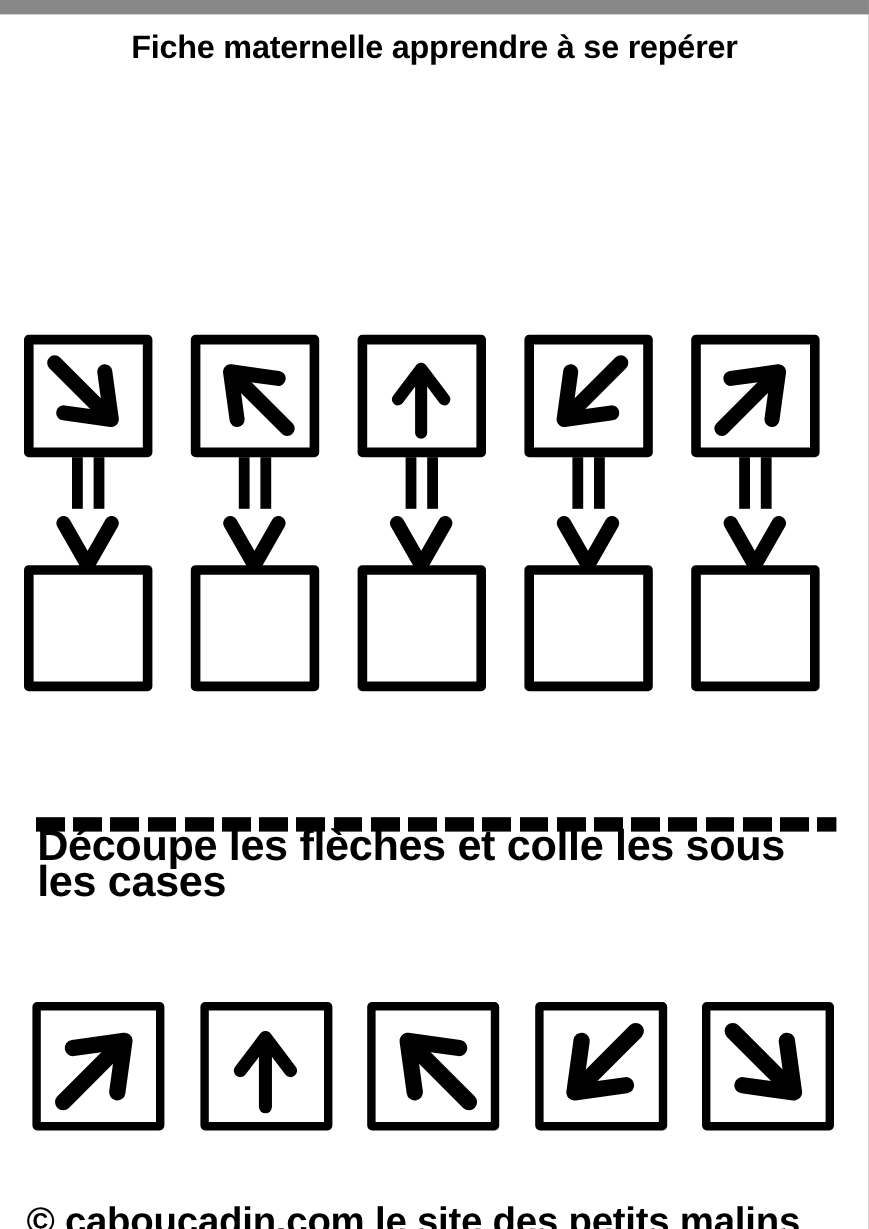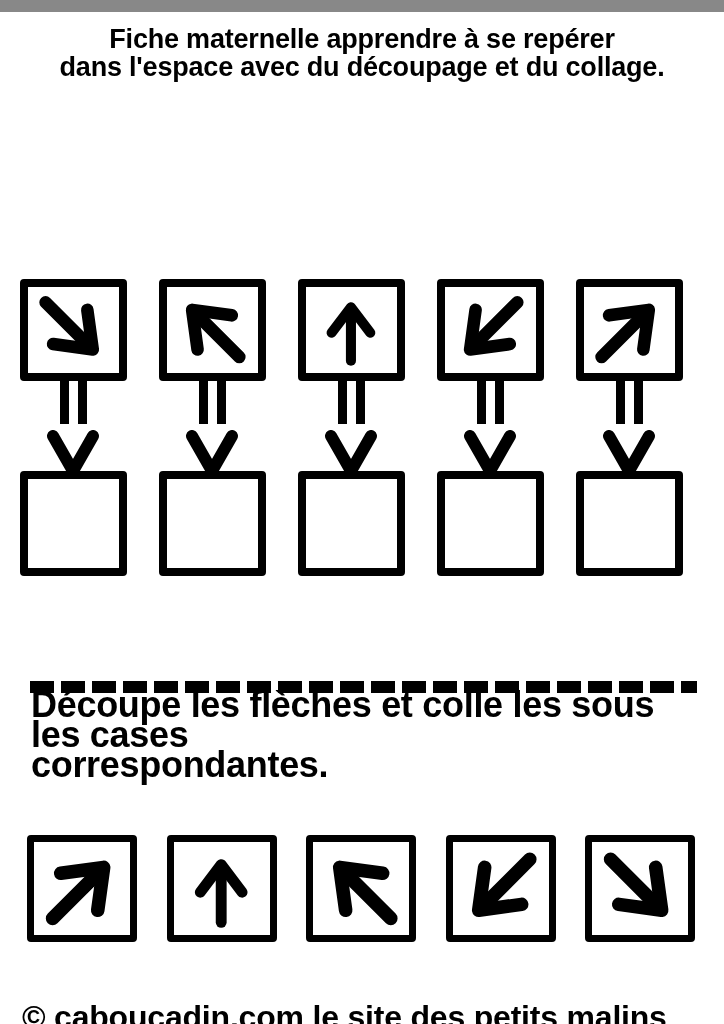--- a/index.html
+++ b/index.html
@@ -55,21 +55,20 @@
     font-weight:bold;font-size:32px;letter-spacing:-0.2px;text-align:center;
   }
 </style>
 </head>
 <body>
 
 <div class="page">
 
   <div class="title">
     <div>Fiche maternelle apprendre à se repérer</div>
-    <div>dans l'espace avec du découpage et du collage.</div>
   </div>
 
   <div class="activity-row" id="activity-row">
       <div class="col">
         <div class="card">
           <svg viewBox="0 0 100 100" preserveAspectRatio="xMidYMid meet" style="transform:rotate(135deg) scale(1.25)">
             <line x1="50" y1="90" x2="50" y2="26" stroke="#000000" stroke-width="13" stroke-linecap="round"></line>
             <polyline points="25,54 50,21 75,54" fill="none" stroke="#000000" stroke-width="13" stroke-linecap="round" stroke-linejoin="round"></polyline>
           </svg>
         </div>
@@ -145,21 +144,20 @@
           <polyline points="7,6 27,41 47,6" fill="none" stroke="#000000" stroke-width="12" stroke-linecap="round" stroke-linejoin="round"></polyline>
         </svg>
         <div class="answer"></div>
       </div>
     </div>
 
   <div class="divider"></div>
 
   <div class="instructions">
     <div>Découpe les flèches et colle les sous les cases</div>
-    <div>correspondantes.</div>
   </div>
 
   <div class="strip-row" id="strip-row">
       <div class="cut-card">
         <svg viewBox="0 0 100 100" preserveAspectRatio="xMidYMid meet" style="transform:rotate(45deg) scale(1.25)">
           <line x1="50" y1="90" x2="50" y2="26" stroke="#000000" stroke-width="13" stroke-linecap="round"></line>
           <polyline points="25,54 50,21 75,54" fill="none" stroke="#000000" stroke-width="13" stroke-linecap="round" stroke-linejoin="round"></polyline>
         </svg>
       </div>
       <div class="cut-card">

